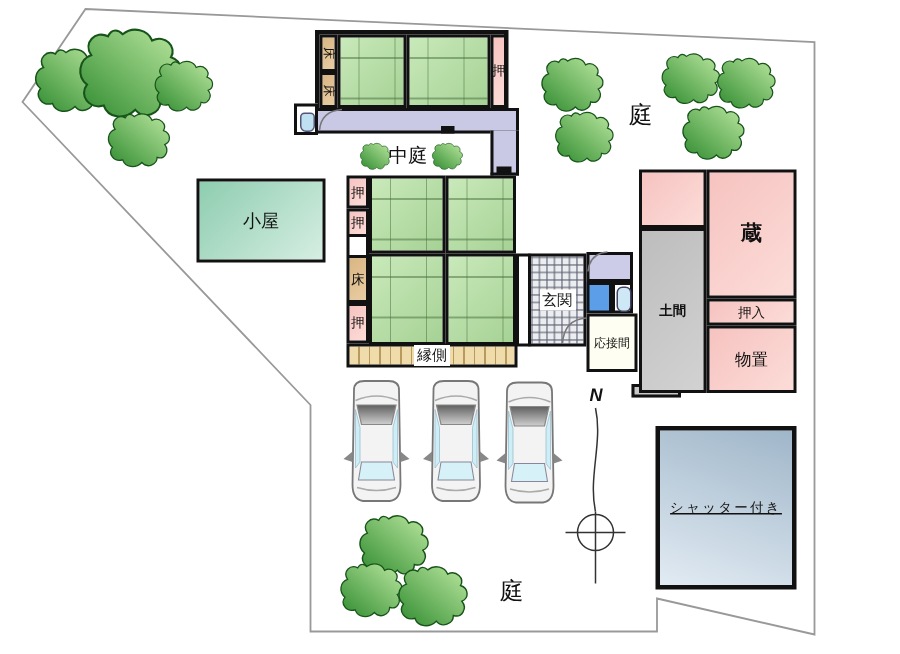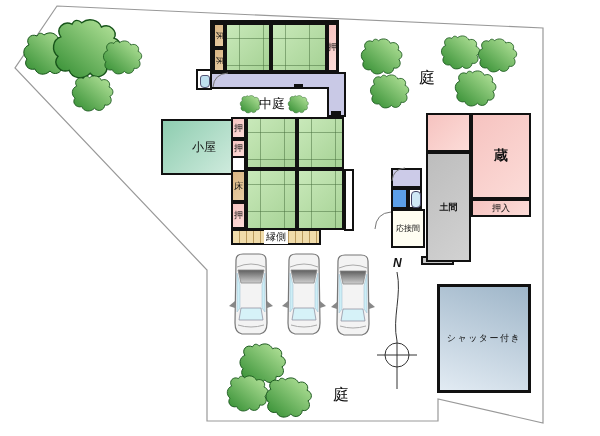--- a/index.html
+++ b/index.html
@@ -61,21 +61,21 @@
 
     <use href="#tree" transform="translate(262,363) scale(0.95)"></use>
     <use href="#tree" transform="translate(247,393) scale(0.85)"></use>
     <use href="#tree" transform="translate(288,397) scale(0.95)"></use>
   </svg>
 
   <div class="lbl" style="left:419px;top:69px;font-size:16px;z-index:1;">庭</div>
   <div class="lbl" style="left:259px;top:97px;font-size:13px;z-index:1;">中庭</div>
   <div class="lbl" style="left:333px;top:386px;font-size:16px;z-index:1;">庭</div>
 
-  <div class="room center" style="left:131px;top:119px;width:86px;height:56px;border-width:2px;background:linear-gradient(135deg,#8ecdb0,#d6eee2);z-index:1;margin-left:30px;">
+  <div class="room center" style="left:131px;top:119px;width:86px;height:56px;border-width:2px;background:linear-gradient(135deg,#8ecdb0,#d6eee2);z-index:1;">
     <span style="font-size:12px;">小屋</span>
   </div>
 
   <div class="room" style="left:210px;top:20px;width:129px;height:55px;border-width:3px;background:#fff;z-index:1;"></div>
   <div class="room tan center" style="left:213px;top:23px;width:12px;height:25px;z-index:2;">
     <span style="font-size:8px;transform:rotate(90deg);">床</span>
   </div>
   <div class="room tan center" style="left:213px;top:48px;width:12px;height:24px;z-index:2;">
     <span style="font-size:8px;transform:rotate(90deg);">床</span>
   </div>
@@ -106,49 +106,55 @@
     <span style="font-size:9px;">押</span>
   </div>
 
   <div class="room tatami" style="left:246px;top:117px;width:51px;height:52px;z-index:1;"></div>
   <div class="room tatami" style="left:297px;top:117px;width:47px;height:52px;z-index:1;"></div>
   <div class="room tatami" style="left:246px;top:169px;width:51px;height:61px;z-index:1;"></div>
   <div class="room tatami" style="left:297px;top:169px;width:47px;height:61px;z-index:1;"></div>
 
 
   <div class="room" style="left:344px;top:169px;width:10px;height:62px;background:#fff;z-index:1;"></div>
+  <div class="room grid-floor center" style="left:352px;top:169px;width:39px;height:62px;z-index:1;">
+    <span class="chip" style="font-size:10px;">玄関</span>
+  </div>
 
   <div class="room" style="left:391px;top:168px;width:31px;height:20px;background:#cccbe8;z-index:1;"></div>
   <div class="room" style="left:391px;top:188px;width:17px;height:21px;background:#5c9fe8;z-index:1;"></div>
   <div class="room" style="left:408px;top:188px;width:14px;height:21px;background:#fff;z-index:1;">
     <div style="position:absolute;left:1px;top:1px;width:8px;height:15px;background:#cfe8f5;border:1px solid #446;border-radius:4px;"></div>
   </div>
 
   <div class="room center" style="left:391px;top:209px;width:34px;height:39px;background:#fffef2;z-index:1;justify-content:center;">
     <span style="font-size:8px;">応接間</span>
   </div>
 
-  <div class="room engawa-wood center" style="left:231px;top:229px;width:90px;height:16px;z-index:1;">
+  <div class="room engawa-wood center" style="left:231px;top:229px;width:114px;height:16px;z-index:1;">
     <span class="chip" style="font-size:10px;">縁側</span>
   </div>
 
   <div class="room pink" style="left:426px;top:113px;width:45px;height:39px;z-index:1;"></div>
   <div class="room gray center" style="left:426px;top:152px;width:45px;height:110px;z-index:1;font-weight:bold;">
     <span style="font-size:9px;">土間</span>
   </div>
   <div style="position:absolute;left:421px;top:256px;width:33px;height:9px;background:#c9c9c9;border:2px solid #111;box-sizing:border-box;z-index:0;"></div>
   <div class="room pink center" style="left:471px;top:113px;width:60px;height:86px;z-index:1;">
     <span style="font-size:14px;font-weight:bold;">蔵</span>
   </div>
   <div class="room pink center" style="left:471px;top:199px;width:60px;height:18px;z-index:1;align-items:flex-end;">
     <span style="font-size:9px;">押入</span>
   </div>
+  <div class="room pink center" style="left:471px;top:217px;width:60px;height:45px;z-index:1;">
+    <span style="font-size:11px;">物置</span>
+  </div>
 
   <div class="room center" style="left:437px;top:284px;width:94px;height:109px;border-width:3px;background:linear-gradient(200deg,#9fb6c9,#e2ebf3);z-index:1;">
-    <div style="font-size:9px;letter-spacing:1.5px;line-height:1.6;">
+    <div style="font-size:9px;letter-spacing:1.5px;line-height:1.6;text-decoration:underline;">
       <div>シャッター付き</div>
     </div>
   </div>
 
   <div class="lbl" style="left:393px;top:257px;font-size:12px;font-weight:bold;font-style:italic;z-index:2;">N</div>
 
   <svg class="layer" width="600" height="436" style="z-index:3">
     <defs>
       <linearGradient id="wg" x1="0" y1="0" x2="0" y2="1">
         <stop offset="0" stop-color="#5f5f5f"></stop>

